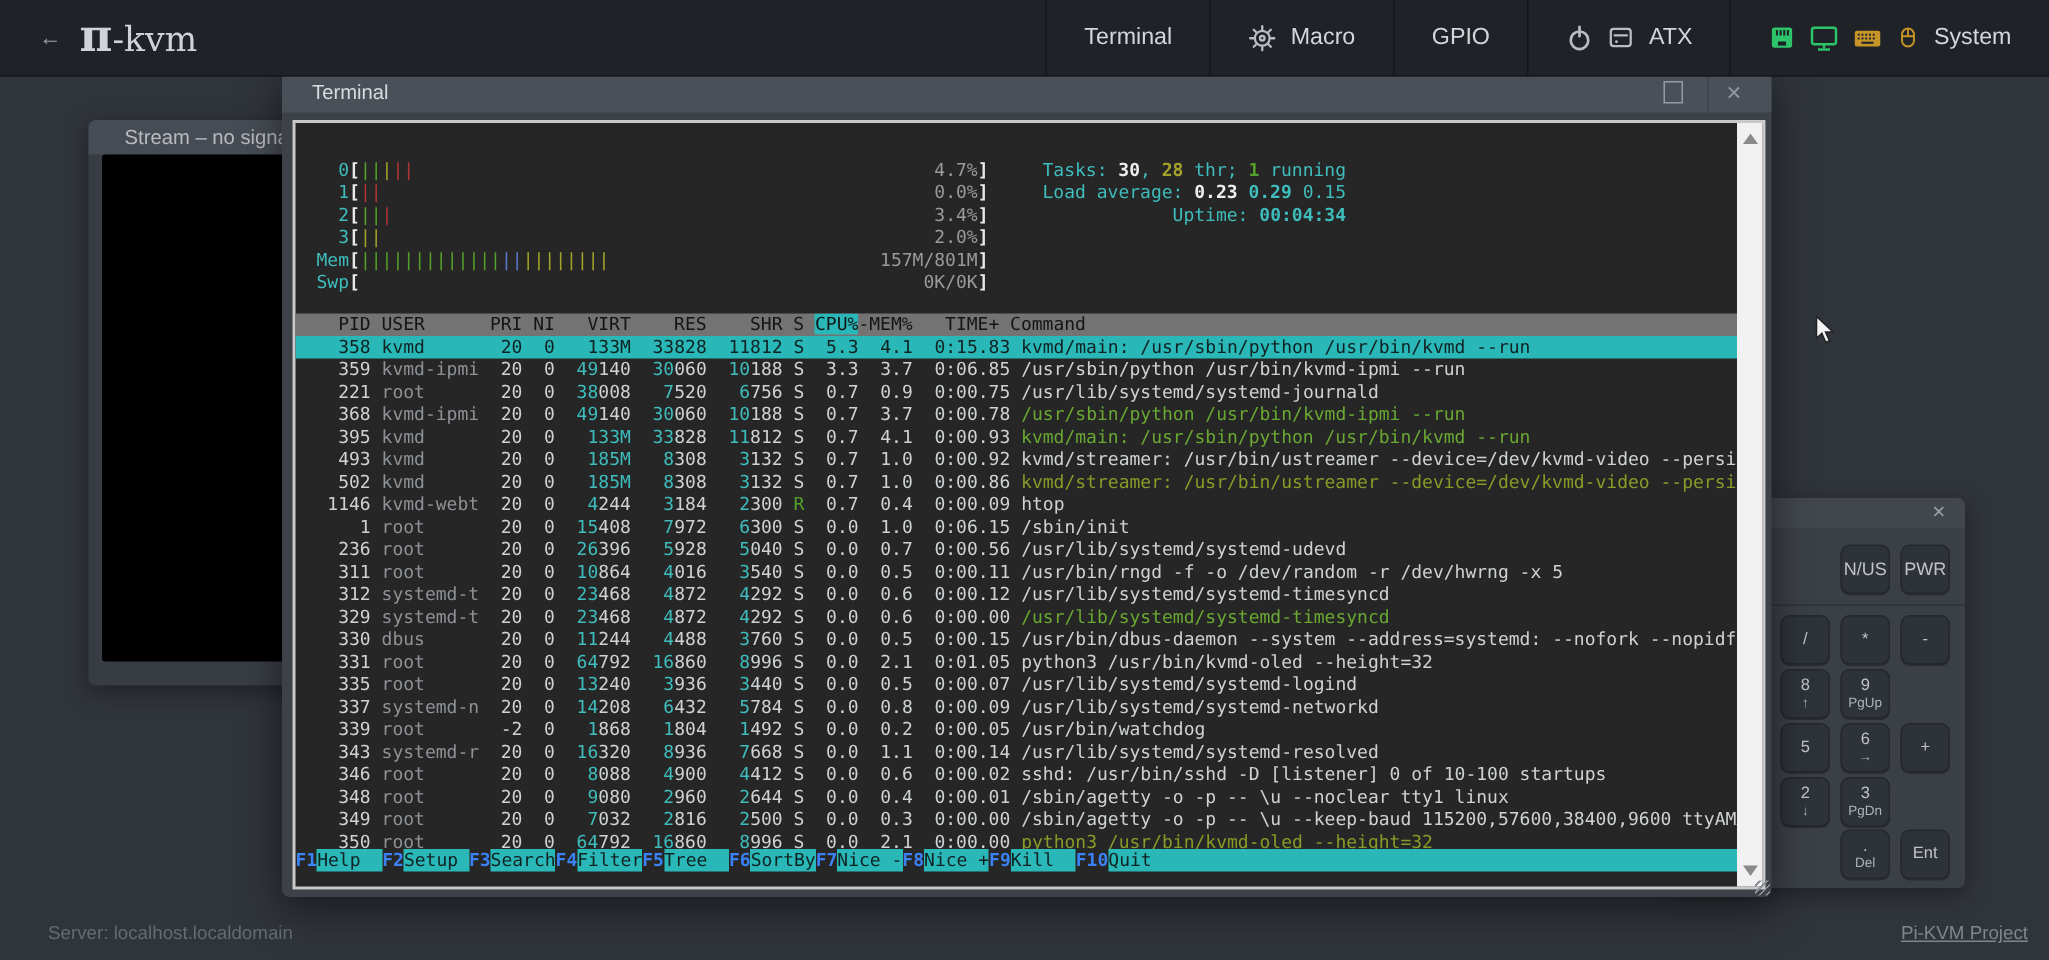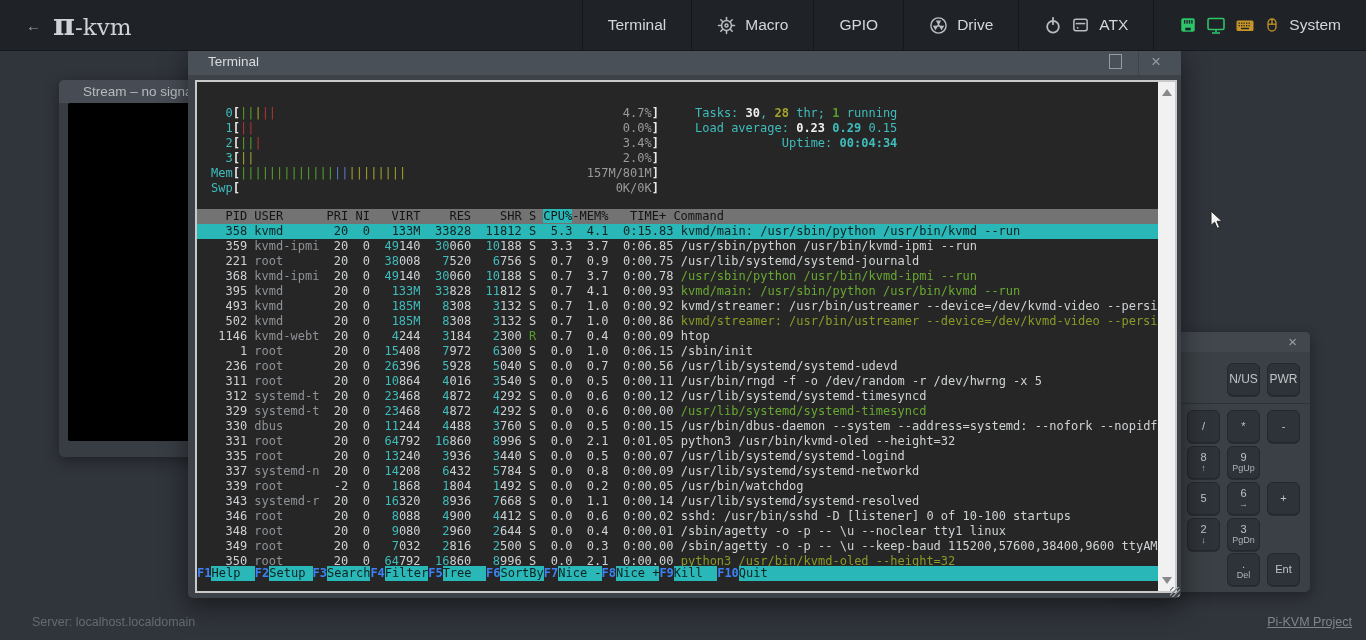--- a/index.html
+++ b/index.html
@@ -124,30 +124,20 @@
             <line x1="4" y1="10" x2="1.5" y2="10"></line>
             <line x1="5.8" y1="5.8" x2="4" y2="4"></line>
             <line x1="10" y1="4" x2="10" y2="1.5"></line>
             <line x1="14.2" y1="5.8" x2="16" y2="4"></line>
           </svg>
         </span>
         <span>Macro</span>
       </div>
       <div class="nav-item">
         <span>GPIO</span>
-      </div>
-      <div class="nav-item">
-        <span>
-          <svg width="19" height="19" viewBox="0 0 20 20">
-            <circle cx="10" cy="10" r="8" fill="none" stroke="#b9bdc2" stroke-width="1.5"></circle>
-            <path d="M10,10 L7.2,4.7 L12.8,4.7 Z M10,10 L16,10.2 L13.2,15.1 Z M10,10 L6.8,15.1 L4,10.2 Z" fill="#b9bdc2"></path>
-            <circle cx="10" cy="10" r="1.3" fill="#b9bdc2"></circle>
-          </svg>
-        </span>
-        <span>Drive</span>
       </div>
       <div class="nav-item">
         <span>
           <svg width="18" height="19" viewBox="0 0 20 21" fill="none" stroke="#b9bdc2" stroke-width="2" stroke-linecap="round">
             <circle cx="10" cy="12" r="6.5"></circle>
             <line x1="10" y1="2" x2="10" y2="9"></line>
           </svg>
         </span>
         <span>
           <svg width="19" height="18" viewBox="0 0 20 19" fill="none" stroke="#b9bdc2" stroke-width="1.6">

